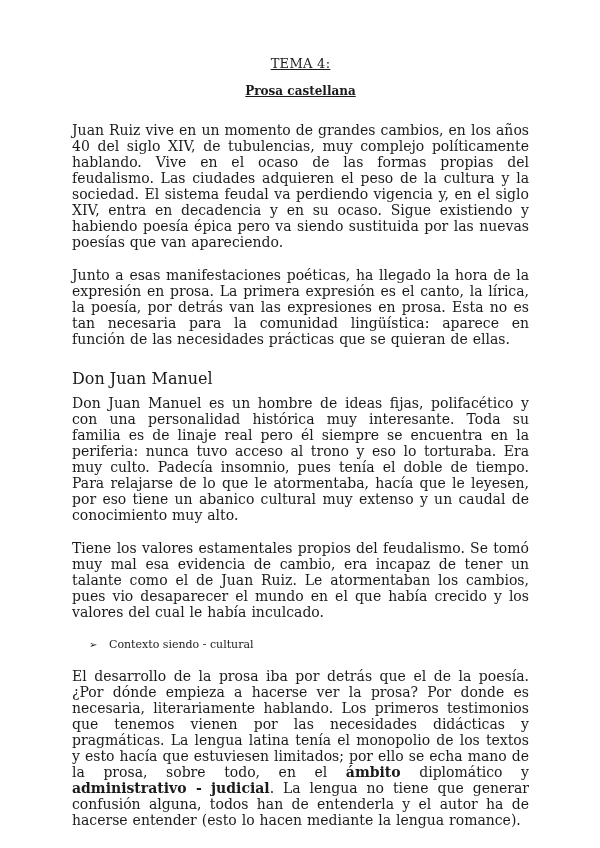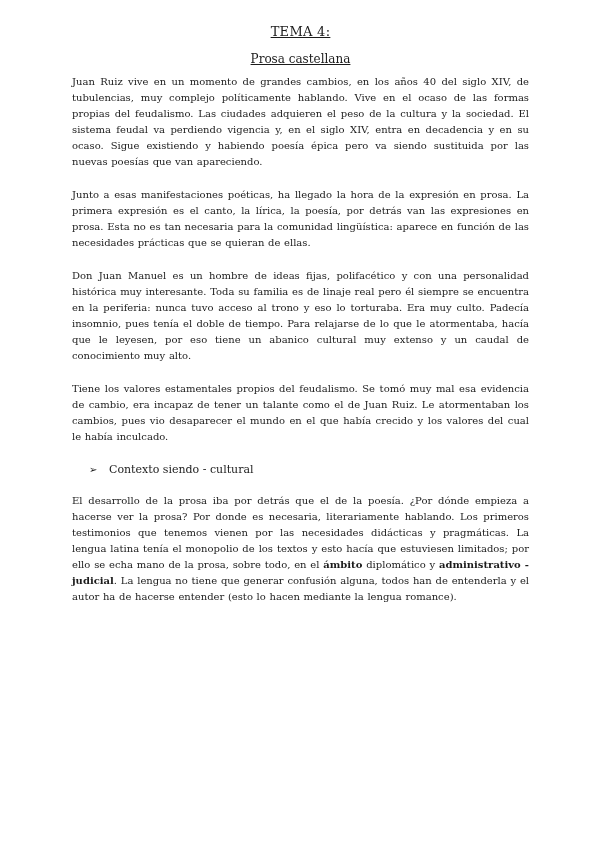--- a/index.html
+++ b/index.html
@@ -8,40 +8,40 @@
     width: 600px;
     height: 848px;
     background: #ffffff;
     font-family: "DejaVu Serif", "Liberation Serif", serif;
     color: #1b1b1b;
     overflow: hidden;
   }
   .page {
     width: 600px;
     height: 848px;
-    padding: 24px 71px 40px 72px;
+    padding: 56px 71px 40px 72px;
     background: #ffffff;
   }
   .doc-title {
     text-align: center;
     font-size: 13px;
     font-weight: 400;
     text-decoration: underline;
     margin: 0 0 13px 0;
     letter-spacing: 0.3px;
   }
   .doc-subtitle {
     text-align: center;
     font-size: 12px;
-    font-weight: 400;
+    font-weight: 700;
     text-decoration: underline;
-    margin: 0 0 8px 0;
+    margin: 0 0 24px 0;
   }
   .para {
-    font-size: 10px;
+    font-size: 14px;
     line-height: 16px;
     text-align: justify;
     margin: 0 0 17px 0;
     word-spacing: 0.5px;
   }
   .section-heading {
     font-size: 16px;
     font-weight: 400;
     margin: 22px 0 7px 0;
   }
@@ -65,20 +65,21 @@
 <div class="page">
 
   <h1 class="doc-title">TEMA 4:</h1>
 
   <h2 class="doc-subtitle">Prosa castellana</h2>
 
   <p class="para">Juan Ruiz vive en un momento de grandes cambios, en los años 40 del siglo XIV, de tubulencias, muy complejo políticamente hablando. Vive en el ocaso de las formas propias del feudalismo. Las ciudades adquieren el peso de la cultura y la sociedad. El sistema feudal va perdiendo vigencia y, en el siglo XIV, entra en decadencia y en su ocaso. Sigue existiendo y habiendo poesía épica pero va siendo sustituida por las nuevas poesías que van apareciendo.</p>
 
   <p class="para">Junto a esas manifestaciones poéticas, ha llegado la hora de la expresión en prosa. La primera expresión es el canto, la lírica, la poesía, por detrás van las expresiones en prosa. Esta no es tan necesaria para la comunidad lingüística: aparece en función de las necesidades prácticas que se quieran de ellas.</p>
 
+  <h3 class="section-heading">Don Juan Manuel</h3>
 
 
   <p class="para">Don Juan Manuel es un hombre de ideas fijas, polifacético y con una personalidad histórica muy interesante. Toda su familia es de linaje real pero él siempre se encuentra en la periferia: nunca tuvo acceso al trono y eso lo torturaba. Era muy culto. Padecía insomnio, pues tenía el doble de tiempo. Para relajarse de lo que le atormentaba, hacía que le leyesen, por eso tiene un abanico cultural muy extenso y un caudal de conocimiento muy alto.</p>
 
   <p class="para">Tiene los valores estamentales propios del feudalismo. Se tomó muy mal esa evidencia de cambio, era incapaz de tener un talante como el de Juan Ruiz. Le atormentaban los cambios, pues vio desaparecer el mundo en el que había crecido y los valores del cual le había inculcado.</p>
 
   <div class="bullet-line">
     <span class="bullet-marker">➢</span>
     <span>Contexto siendo - cultural</span>
   </div>

